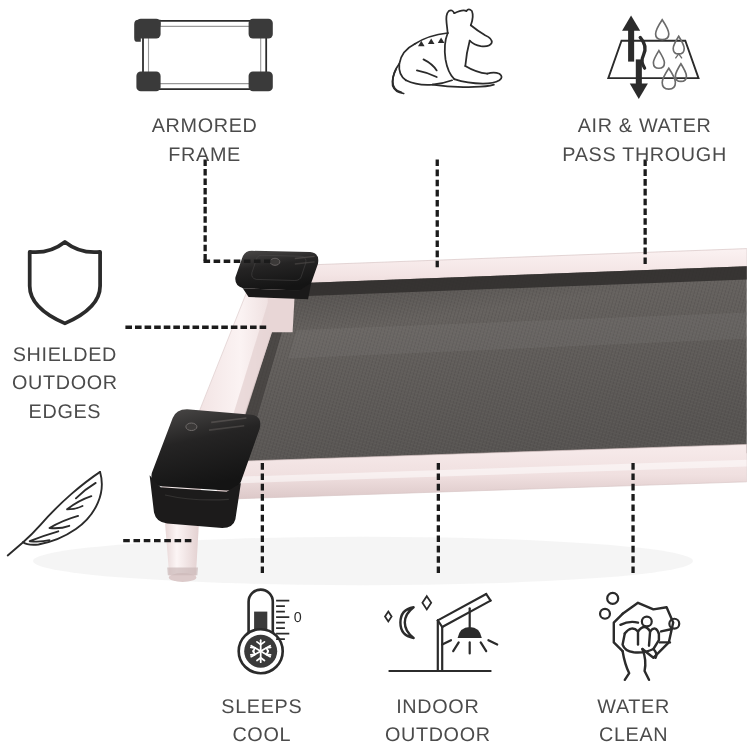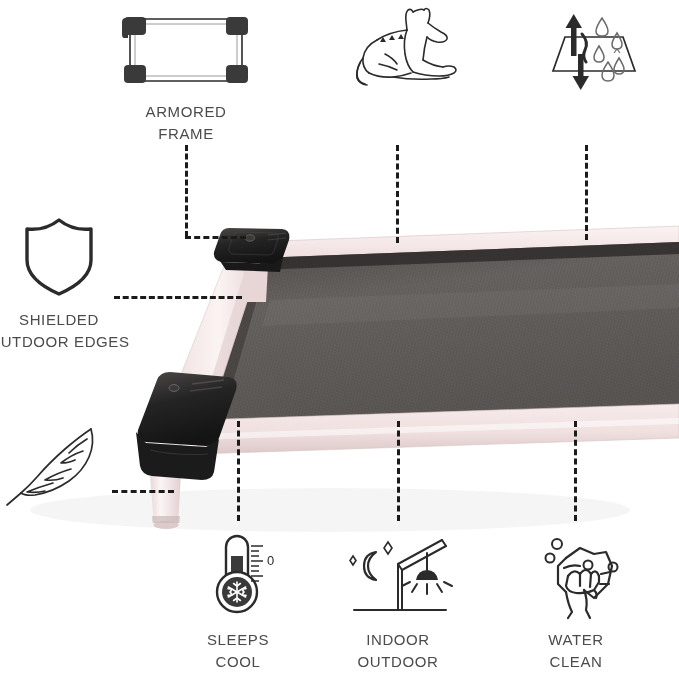--- a/index.html
+++ b/index.html
@@ -28,21 +28,21 @@
   }
   .feature .icon-wrap {
     display: flex;
     align-items: flex-end;
     justify-content: center;
     height: 86px;
   }
   .feature .caption {
     margin-top: 9px;
     text-align: center;
-    font-size: 15px;
+    font-size: 18px;
     line-height: 1.45;
     letter-spacing: 0.6px;
     color: #4b4b4b;
     white-space: pre-line;
     font-family: "Liberation Sans", sans-serif;
   }
 
   
   #f-armored  { left: 106px; top: 6px;  }
   #f-ortho    { left: 317px; top: 6px;  }
@@ -273,20 +273,22 @@
         <g fill="none" stroke="#6b6b6b" stroke-width="1.5">
           <path d="M 86 12 Q 80 21 80 25 Q 80 30 86 30 Q 92 30 92 25 Q 92 21 86 12 Z"></path>
           <path d="M 101 27 Q 96 35 96 38 Q 96 43 101 43 Q 106 43 106 38 Q 106 35 101 27 Z"></path>
           <path d="M 83 40 Q 78 48 78 51 Q 78 56 83 56 Q 88 56 88 51 Q 88 48 83 40 Z"></path>
           <path d="M 103 52 Q 98 60 98 63 Q 98 68 103 68 Q 108 68 108 63 Q 108 60 103 52 Z"></path>
           <path d="M 92 56 Q 86 65 86 69 Q 86 75 92 75 Q 98 75 98 69 Q 98 65 92 56 Z"></path>
           <path d="M 98 47 l 3 -4 l 3 4" stroke-width="1.2"></path>
         </g>
       </svg>
     </div>
+    <div class="caption">AIR &amp; WATER
+PASS THROUGH</div>
   </div>
 
   <div class="feature" id="f-shield">
     <div class="icon-wrap">
       <svg width="140" height="86" viewBox="0 0 140 86">
         <path d="M 70 6 Q 84 17 102 15 L 102 46 Q 102 66 70 80 Q 38 66 38 46 L 38 15 Q 56 17 70 6 Z" fill="none" stroke="#2b2b2b" stroke-width="3.4" stroke-linejoin="round"></path>
       </svg>
     </div>
     <div class="caption">SHIELDED
 OUTDOOR EDGES</div>

